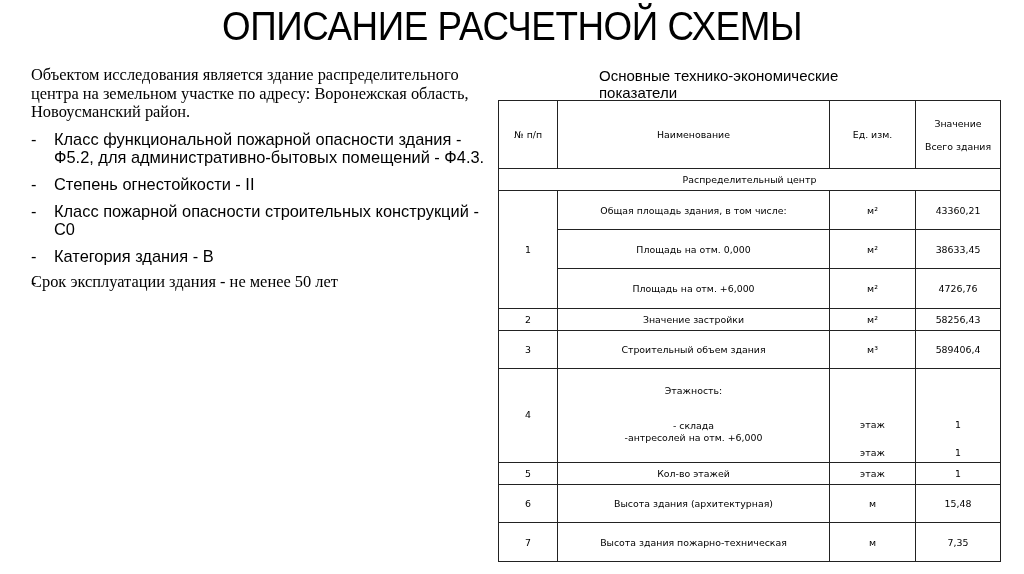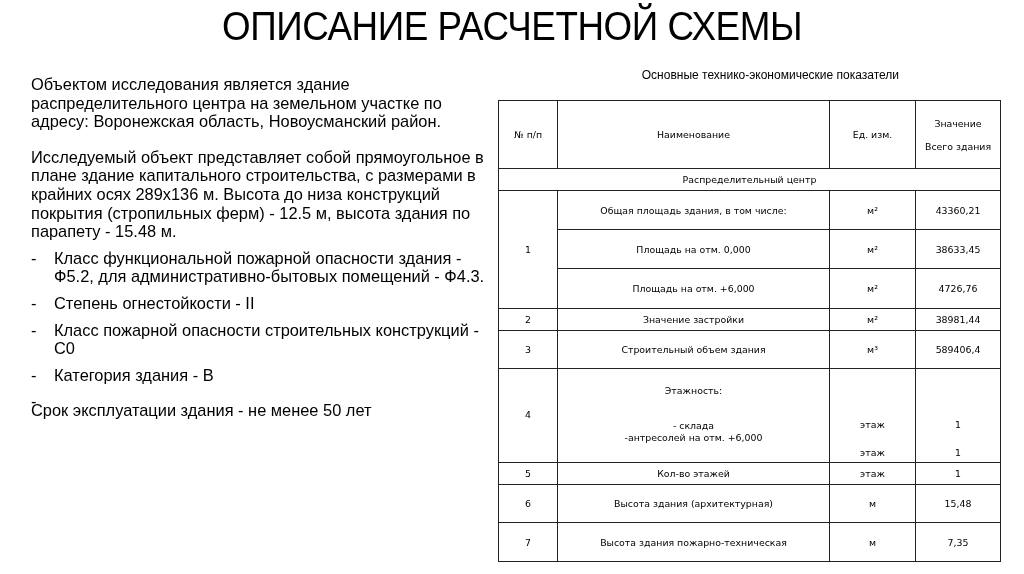--- a/index.html
+++ b/index.html
@@ -1,37 +1,36 @@
 <!DOCTYPE html>
 <html><head>
 <meta charset="utf-8">
 <style>
   html, body { margin:0; padding:0; }
   body { width:1024px; height:574px; background:#ffffff; position:relative; overflow:hidden; color:#000; }
   .title { position:absolute; left:0; top:2px; width:1024px; text-align:center;
     font-family:"Liberation Sans", sans-serif; font-size:40px; letter-spacing:-0.5px; line-height:48px; transform:scaleX(0.92); }
   .left { position:absolute; left:31px; top:58px; width:470px; font-family:"Liberation Sans", sans-serif; font-size:16.4px; line-height:18.6px; }
-  .left p { margin:17px 0 8px 0; }
+  .left p { margin:8px 0 8px 0;font-family:Liberation Serif, serif; }
   .left ul { list-style:none; margin:0; padding:0; }
   .left li { position:relative; padding-left:23px; margin:0 0 8px 0; }
   .left li .dash { position:absolute; left:0; top:0; }
-  .tbl-caption { position:absolute; left:599px; top:67px; font-family:"Liberation Sans", sans-serif; font-size:12px; line-height:17px; width:300px;text-align:right; }
+  .tbl-caption { position:absolute; left:599px; top:67px; font-family:"Liberation Sans", sans-serif; font-size:15px; line-height:17px; width:300px; }
   table.tep { position:absolute; left:498px; top:100px; border-collapse:collapse; font-family:"DejaVu Sans", sans-serif; font-size:9.4px; }
   table.tep td { border:1.3px solid #222; text-align:center; vertical-align:middle; padding:0 4px; }
   .c1 { width:50px; } .c2 { width:263px; } .c3 { width:77px; } .c4 { width:76px; }
   .left-al { text-align:center; }
 </style>
 </head>
 <body>
 
 <div class="title">ОПИСАНИЕ РАСЧЕТНОЙ СХЕМЫ</div>
 
 <div class="left">
   <p>Объектом исследования является здание распределительного центра на земельном участке по адресу: Воронежская область, Новоусманский район.</p>
-  <p>Исследуемый объект представляет собой прямоугольное в плане здание капитального строительства, с размерами в крайних осях 289х136 м. Высота до низа конструкций покрытия (стропильных ферм) - 12.5 м, высота здания по парапету - 15.48 м.</p>
   <ul>
     <li><span class="dash">-</span><span>Класс функциональной пожарной опасности здания - Ф5.2, для административно-бытовых помещений - Ф4.3.</span></li>
     <li><span class="dash">-</span><span>Степень огнестойкости - II</span></li>
     <li><span class="dash">-</span><span>Класс пожарной опасности строительных конструкций - С0</span></li>
     <li><span class="dash">-</span><span>Категория здания - В</span></li>
     <li><span class="dash">-</span></li>
   </ul>
   <p>Срок эксплуатации здания - не менее 50 лет</p>
 </div>
 
@@ -64,21 +63,21 @@
   </tr>
   <tr style="height:40px;">
     <td class="left-al">Площадь на отм. +6,000</td>
     <td>м²</td>
     <td>4726,76</td>
   </tr>
   <tr style="height:22px;">
     <td>2</td>
     <td>Значение застройки</td>
     <td>м²</td>
-    <td>38981,44</td>
+    <td>58256,43</td>
   </tr>
   <tr style="height:38px;">
     <td>3</td>
     <td>Строительный объем здания</td>
     <td>м³</td>
     <td>589406,4</td>
   </tr>
   <tr style="height:94px;">
     <td style="vertical-align:top; padding-top:40px;">4</td>
     <td style="vertical-align:top;">

